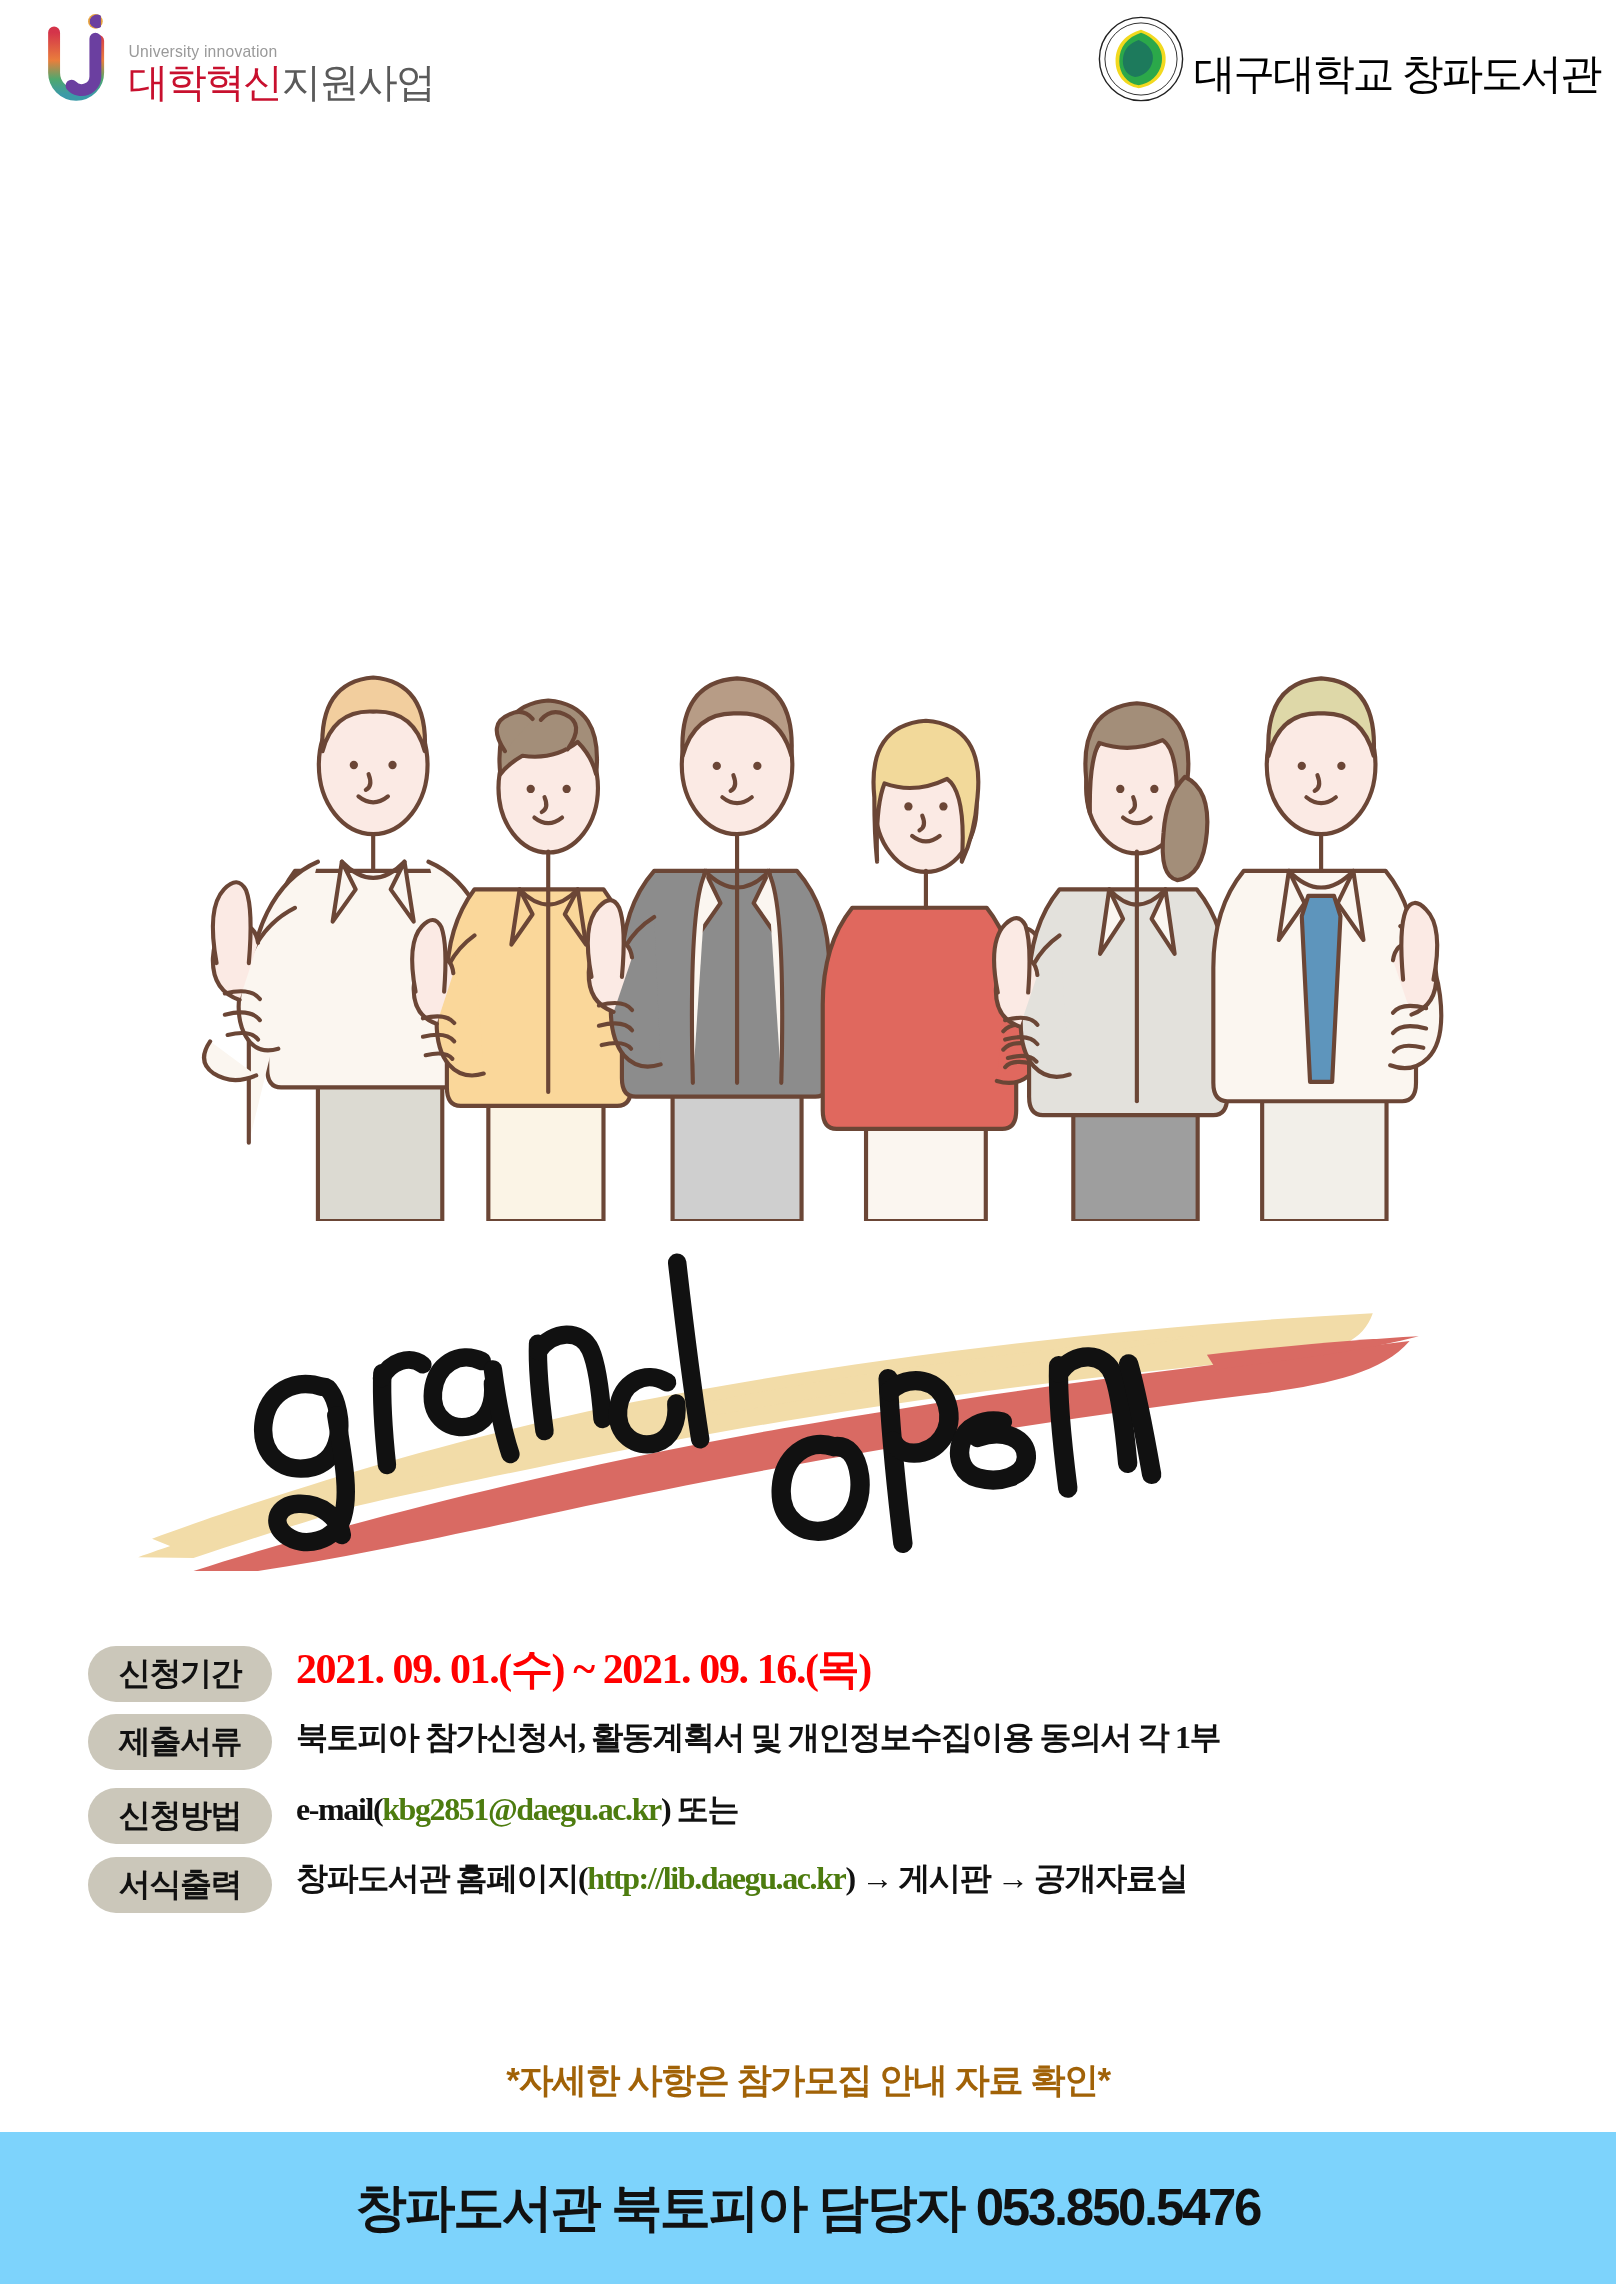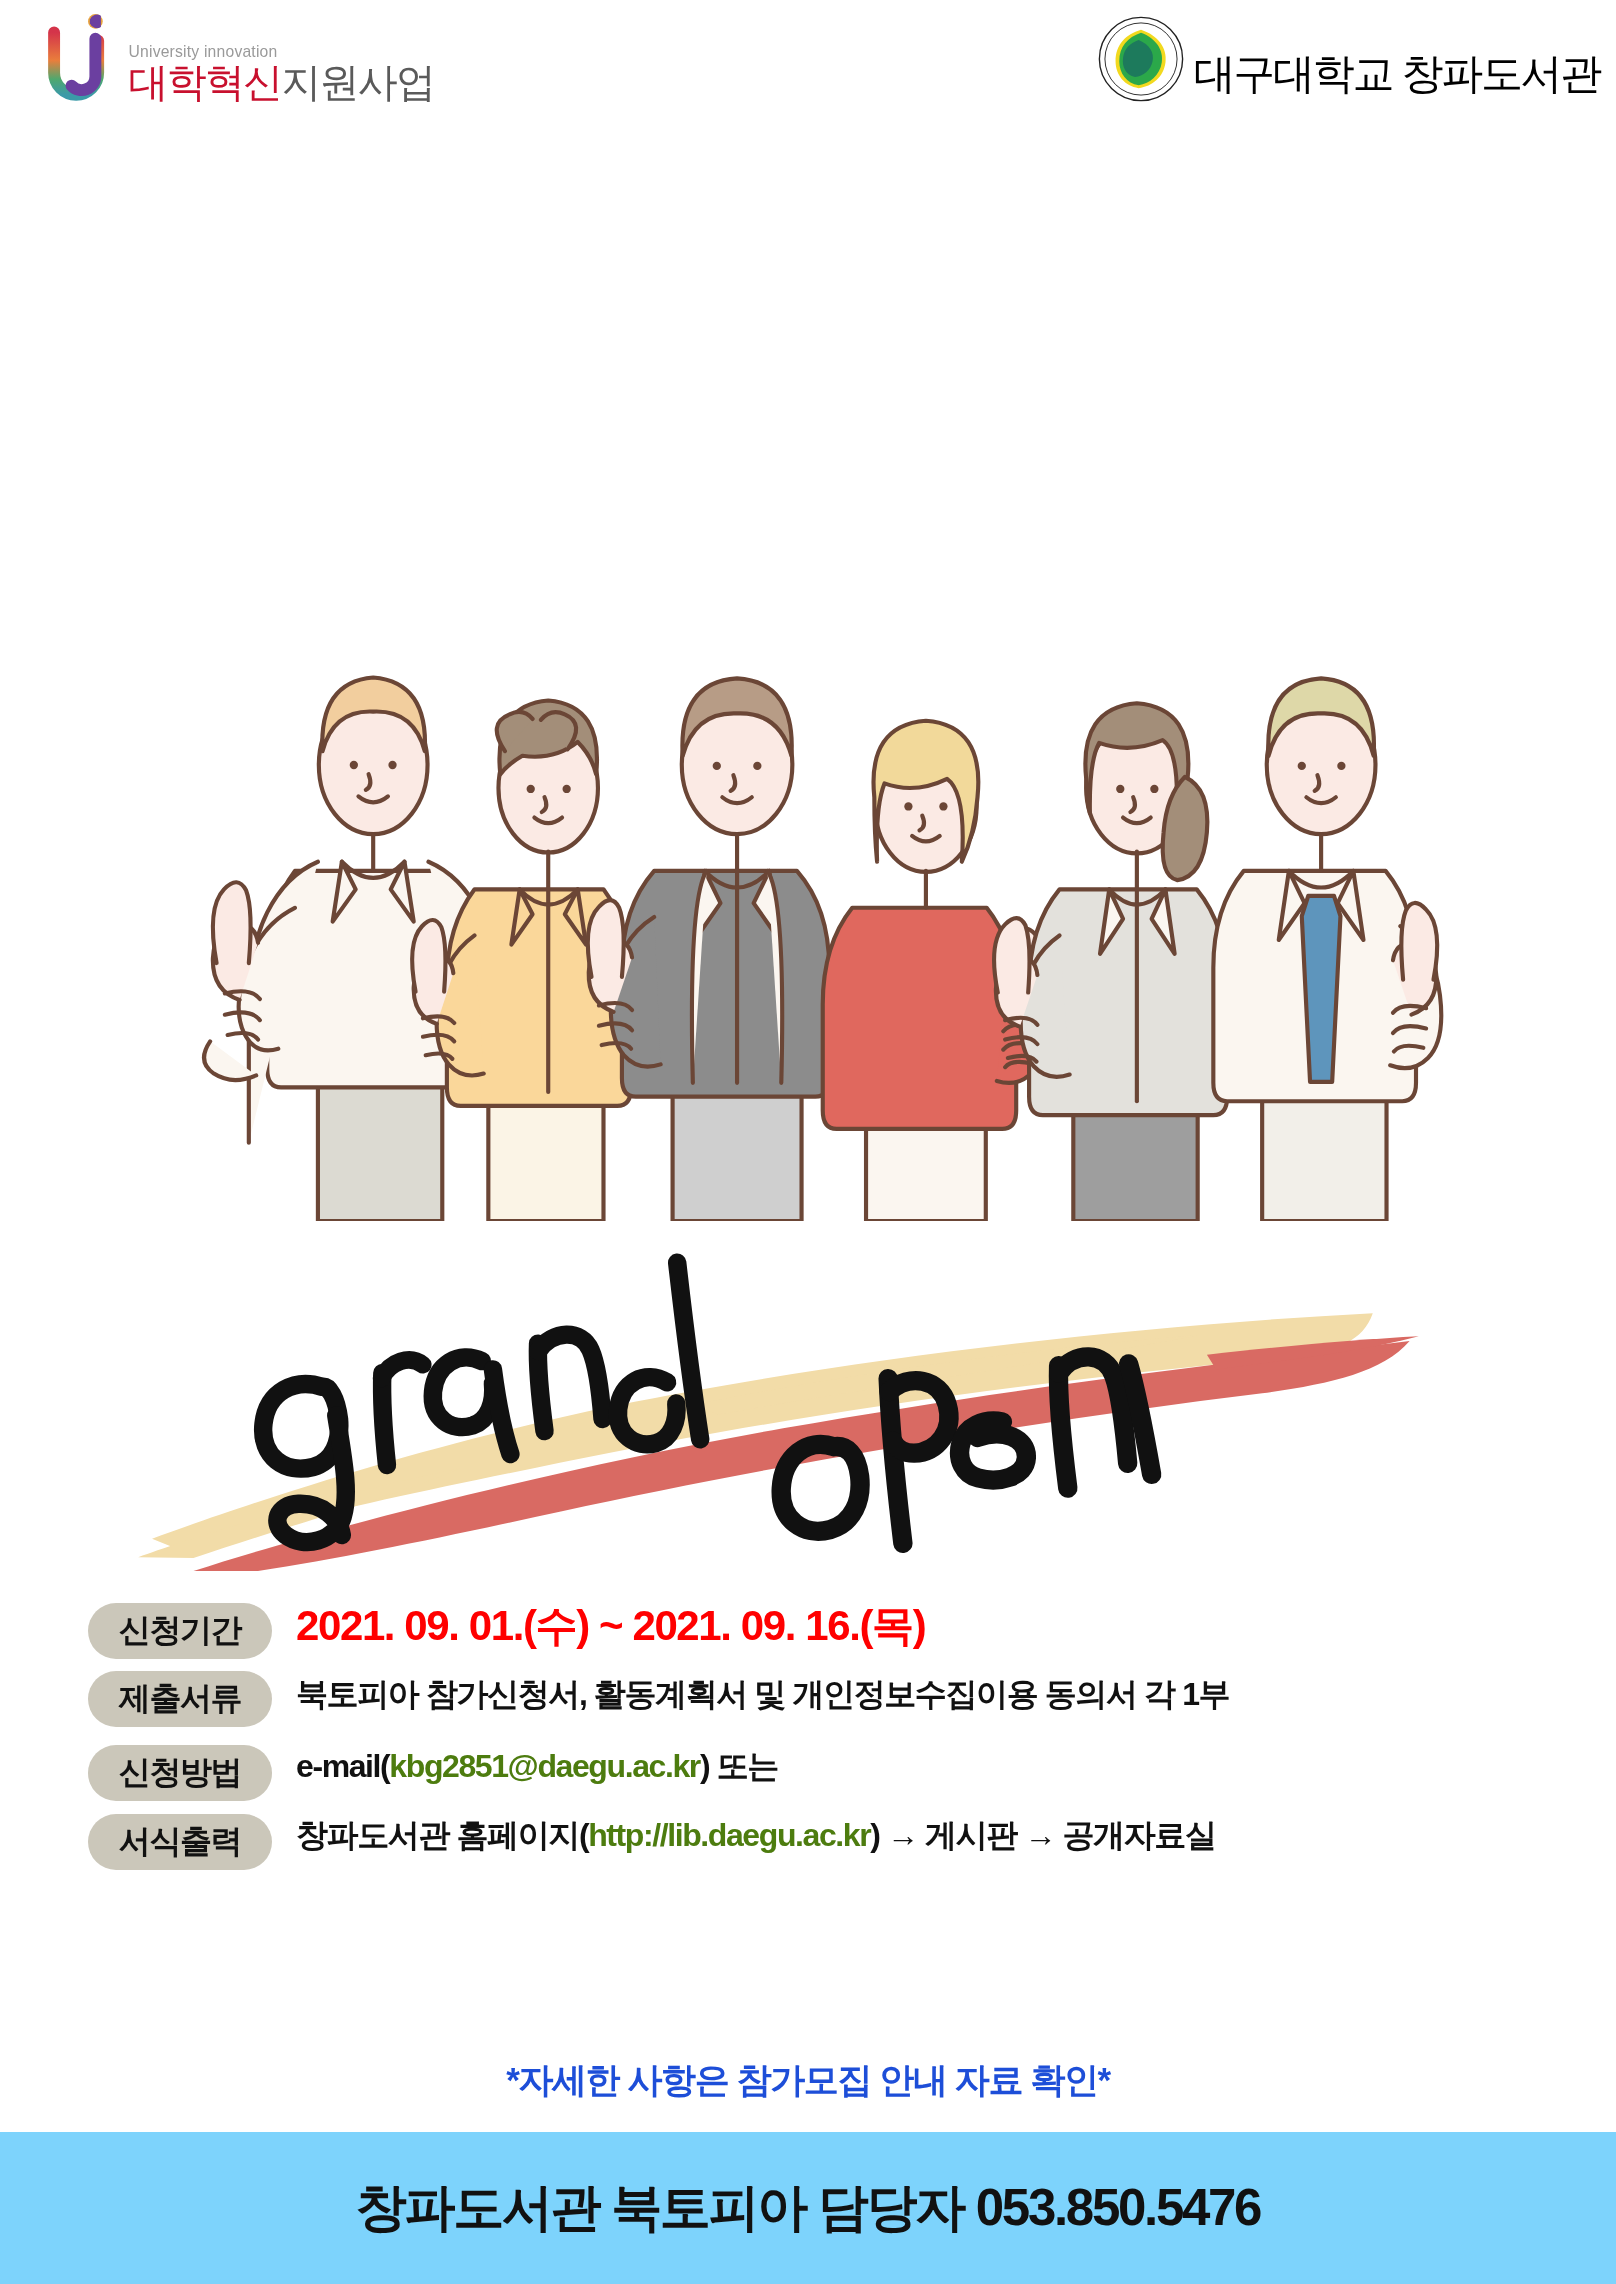--- a/index.html
+++ b/index.html
@@ -33,38 +33,38 @@
 
   
   .illustration{position:absolute;top:613px;left:0;width:1616px;height:608px;}
   .illustration svg{display:block;width:100%;height:100%;}
 
   
   .grandopen{position:absolute;top:1189px;left:0;width:1616px;height:382px;}
   .grandopen svg{display:block;width:100%;height:100%;}
 
   
-  .info{position:absolute;top:1600px;left:88px;width:1470px;}
+  .info{position:absolute;top:1643px;left:88px;width:1470px;font-family:Liberation Serif, serif;}
   .row{display:flex;align-items:flex-start;margin-bottom:12px;}
   .pill{
     flex:0 0 auto;width:184px;height:56px;border-radius:460px;background:#CBC7BA;
     display:flex;align-items:center;justify-content:center;
     font-size:32px;font-weight:700;letter-spacing:-1.4px;color:#111;
   }
   .row.r1 .pill{margin-top:2.8px;}
   .row.r3 .pill,.row.r4 .pill{margin-top:2.8px;}
   .val{padding-left:24px;padding-top:3.7px;}
   .val-date{font-size:42px;font-weight:700;letter-spacing:-1.4px;color:#FF0000;line-height:1.05;white-space:nowrap;}
   .val-txt{font-size:32px;font-weight:700;letter-spacing:-1.4px;color:#111;line-height:1.28;white-space:nowrap;}
   .link{color:#4d7c0f;}
   .r2{margin-bottom:15.7px;}
   .r3{margin-bottom:10px;}
 
   .note{position:absolute;top:2057px;left:0;width:1616px;text-align:center;
-        font-size:35px;font-weight:700;letter-spacing:-1.4px;color:#1d4ed8;}
+        font-size:35px;font-weight:700;letter-spacing:-1.4px;color:#a16207;}
 
   
   .footer{position:absolute;left:0;top:2132px;width:1616px;height:153px;background:#7dd3fc;
           display:flex;align-items:center;justify-content:center;}
   .footer-txt{font-size:51px;font-weight:800;letter-spacing:-2.3px;color:#111;white-space:nowrap;}
 </style>
 </head>
 <body>
 
 <div class="poster">

